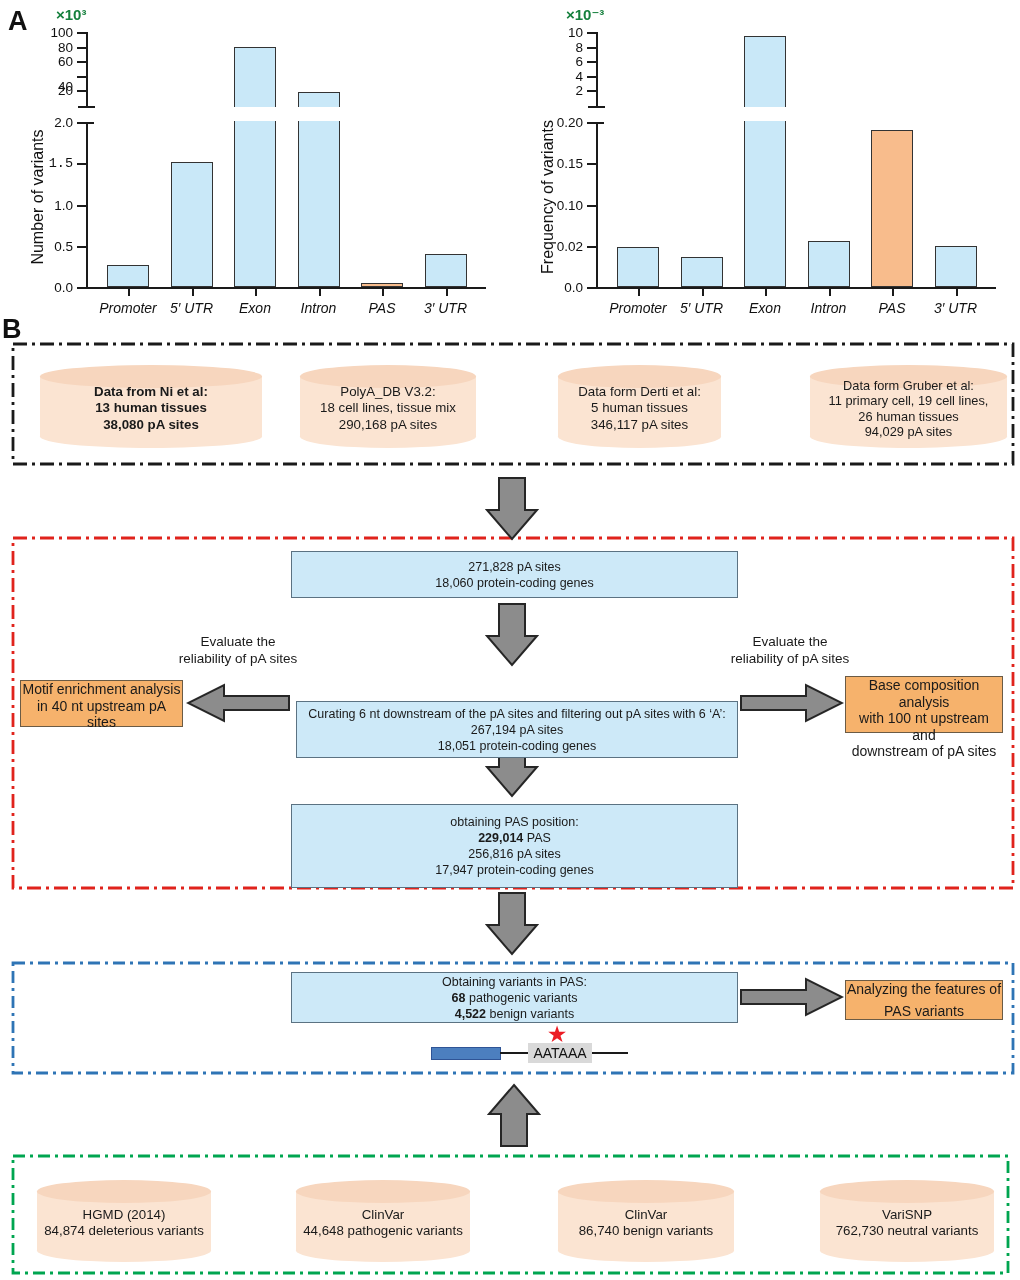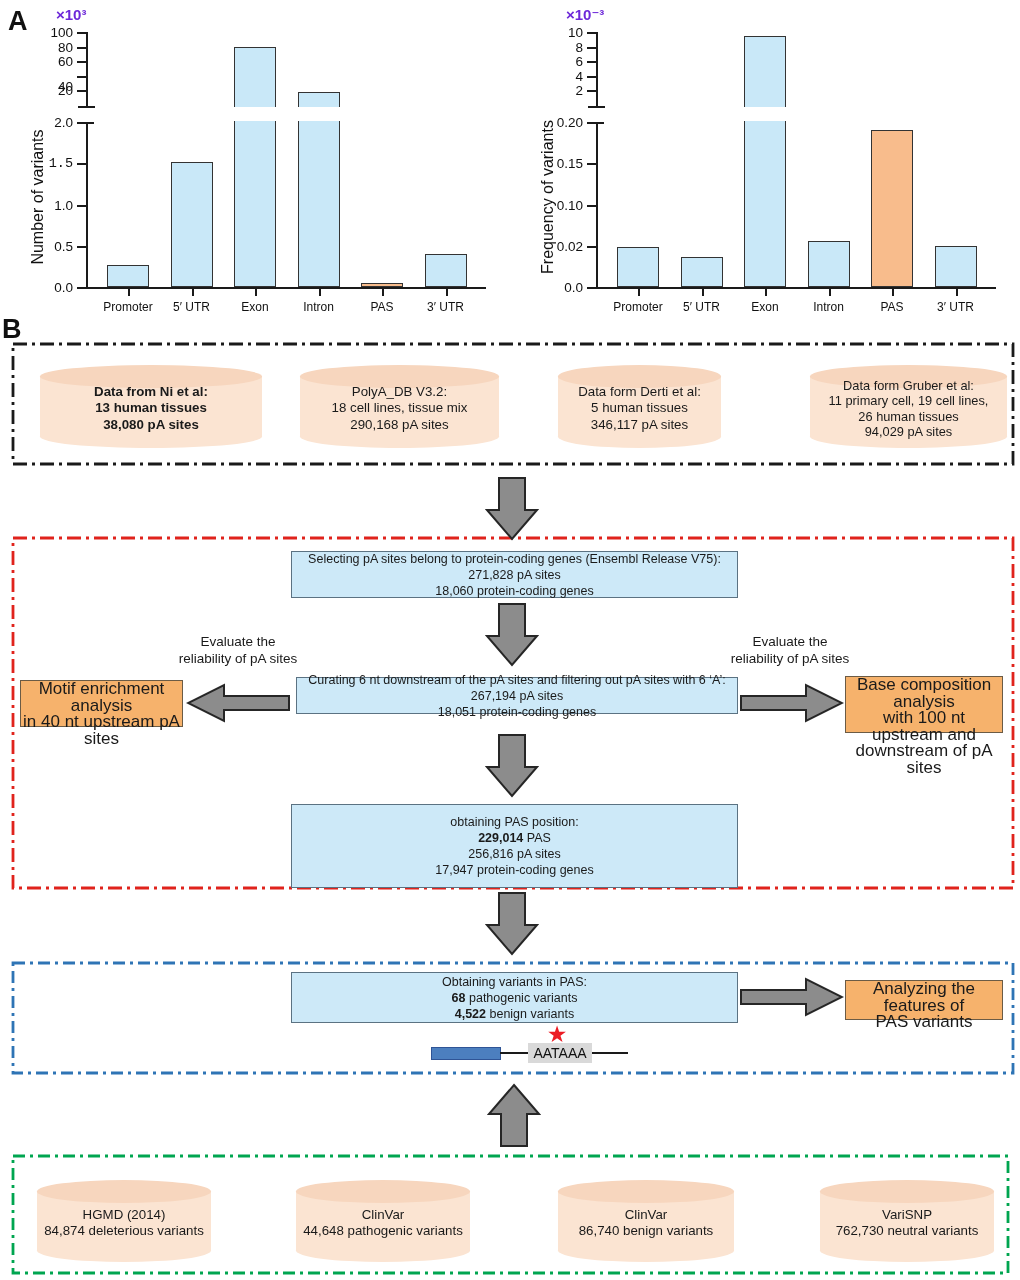--- a/index.html
+++ b/index.html
@@ -3,40 +3,40 @@
 <meta charset="utf-8">
 <style>
   html,body{margin:0;padding:0;}
   body{width:1020px;height:1280px;position:relative;background:#fff;
        font-family:"Liberation Sans","DejaVu Sans",sans-serif;color:#1a1a1a;overflow:hidden;}
   .panel-label{position:absolute;font-size:27px;font-weight:bold;color:#111;}
   
   .chart{position:absolute;width:510px;height:322px;}
   .vline,.hline,.tickmark{position:absolute;background:var(--axis);}
   .ticklabel{position:absolute;font-size:13.5px;text-align:right;width:42px;color:#111;}
-  .catlabel{position:absolute;font-size:12px;text-align:center;width:84px;color:#111;}
-  .scalelabel{position:absolute;font-size:15px;font-weight:bold;color:#6d28d9;}
+  .catlabel{position:absolute;font-size:14px;text-align:center;width:84px;color:#111;font-style:italic;}
+  .scalelabel{position:absolute;font-size:15px;font-weight:bold;color:#15803d;}
   .ylabel{position:absolute;width:300px;text-align:center;font-size:16px;color:#111;
           transform:rotate(-90deg);}
   .bar{position:absolute;box-sizing:border-box;border:1.6px solid var(--bar-border);}
   .band{position:absolute;background:#fff;}
   
   .borders{position:absolute;left:0;top:0;pointer-events:none;}
   .cyl{position:absolute;}
   .cyl-top{position:absolute;left:0;right:0;top:0;height:23px;border-radius:50%;background:var(--cyl-top);}
   .cyl-body{position:absolute;left:0;right:0;top:11px;bottom:11px;background:var(--cyl-fill);}
   .cyl-bottom{position:absolute;left:0;right:0;bottom:0;height:23px;border-radius:50%;background:var(--cyl-fill);}
   .cyl-text{position:absolute;inset:0;display:flex;flex-direction:column;justify-content:center;
             align-items:center;text-align:center;font-size:13.3px;line-height:16.5px;padding-top:4px;}
   .pbox{position:absolute;box-sizing:border-box;background:var(--proc-fill);border:1.5px solid var(--proc-border);
         display:flex;flex-direction:column;justify-content:center;align-items:center;text-align:center;
         font-size:12.5px;line-height:16px;white-space:nowrap;}
   .obox{position:absolute;box-sizing:border-box;background:var(--orange-fill);border:1.5px solid var(--orange-border);
         display:flex;flex-direction:column;justify-content:space-between;align-items:center;text-align:center;
-        font-size:17px;line-height:16.5px;}
+        font-size:14px;line-height:16.5px;}
   .note{position:absolute;width:180px;text-align:center;font-size:13.5px;line-height:17px;}
   .arrow{position:absolute;}
   .arrow polygon{fill:var(--arrow-fill);stroke:var(--arrow-border);stroke-width:2;}
   .gline{position:absolute;height:2px;background:var(--axis);}
   .generect{position:absolute;box-sizing:border-box;background:var(--gene-blue);border:1.5px solid var(--gene-blue-border);}
   .pasbox{position:absolute;box-sizing:border-box;background:var(--pas-gray);display:flex;align-items:center;
           justify-content:center;font-size:14px;color:#111;}
   .star{position:absolute;font-size:23px;line-height:22px;color:var(--star-red);width:24px;text-align:center;}
 </style>
 </head>
@@ -151,21 +151,21 @@
 <div class="cyl" style="left:40px;top:365px;width:222px;height:83px;font-weight:bold;">
   <div class="cyl-bottom"></div>
   <div class="cyl-body"></div>
   <div class="cyl-top"></div>
   <div class="cyl-text">
     <div>Data from Ni et al:</div>
     <div>13 human tissues</div>
     <div>38,080 pA sites</div>
   </div>
 </div>
-<div class="cyl" style="left:300px;top:365px;width:199px;height:83px;">
+<div class="cyl" style="left:300px;top:365px;width:168px;height:83px;padding-left:8px;">
   <div class="cyl-bottom"></div>
   <div class="cyl-body"></div>
   <div class="cyl-top"></div>
   <div class="cyl-text">
     <div>PolyA_DB V3.2:</div>
     <div>18 cell lines, tissue mix</div>
     <div>290,168 pA sites</div>
   </div>
 </div>
 <div class="cyl" style="left:558px;top:365px;width:163px;height:83px;">
@@ -209,40 +209,39 @@
   <polygon points="103,13 38,13 38,2 2,20 38,38 38,27 103,27"></polygon>
   </svg>
 <svg class="arrow" style="left:740px;top:683px;" width="104" height="40">
   <polygon points="1,13 66,13 66,2 102,20 66,38 66,27 1,27"></polygon>
   </svg>
 <svg class="arrow" style="left:740px;top:977px;" width="104" height="40">
   <polygon points="1,13 66,13 66,2 102,20 66,38 66,27 1,27"></polygon>
   </svg>
 
 <div class="pbox" style="left:291px;top:551px;width:447px;height:47px;">
-  <div>Selecting pA sites belong to protein-coding genes (Ensembl  Release V75):</div>
   <div>271,828 pA sites</div>
   <div>18,060 protein-coding genes</div>
 </div>
 
 <div class="note" style="left:148px;top:633px;">
   <div>Evaluate the</div>
   <div>reliability of pA sites</div>
 </div>
 <div class="note" style="left:700px;top:633px;">
   <div>Evaluate the</div>
   <div>reliability of pA sites</div>
 </div>
 
 <div class="obox" style="left:20px;top:680px;width:163px;height:47px;">
   <div>Motif enrichment analysis</div>
   <div>in 40 nt upstream pA sites</div>
 </div>
 
-<div class="pbox" style="left:296px;top:677px;width:442px;height:37px;">
+<div class="pbox" style="left:296px;top:701px;width:442px;height:57px;">
   <div>Curating 6 nt downstream of the pA sites and filtering out pA sites with 6 ‘A’:</div>
   <div>267,194 pA sites</div>
   <div>18,051 protein-coding genes</div>
 </div>
 
 <div class="obox" style="left:845px;top:676px;width:158px;height:57px;">
   <div>Base composition analysis</div>
   <div>with 100 nt upstream and</div>
   <div>downstream of pA sites</div>
 </div>

